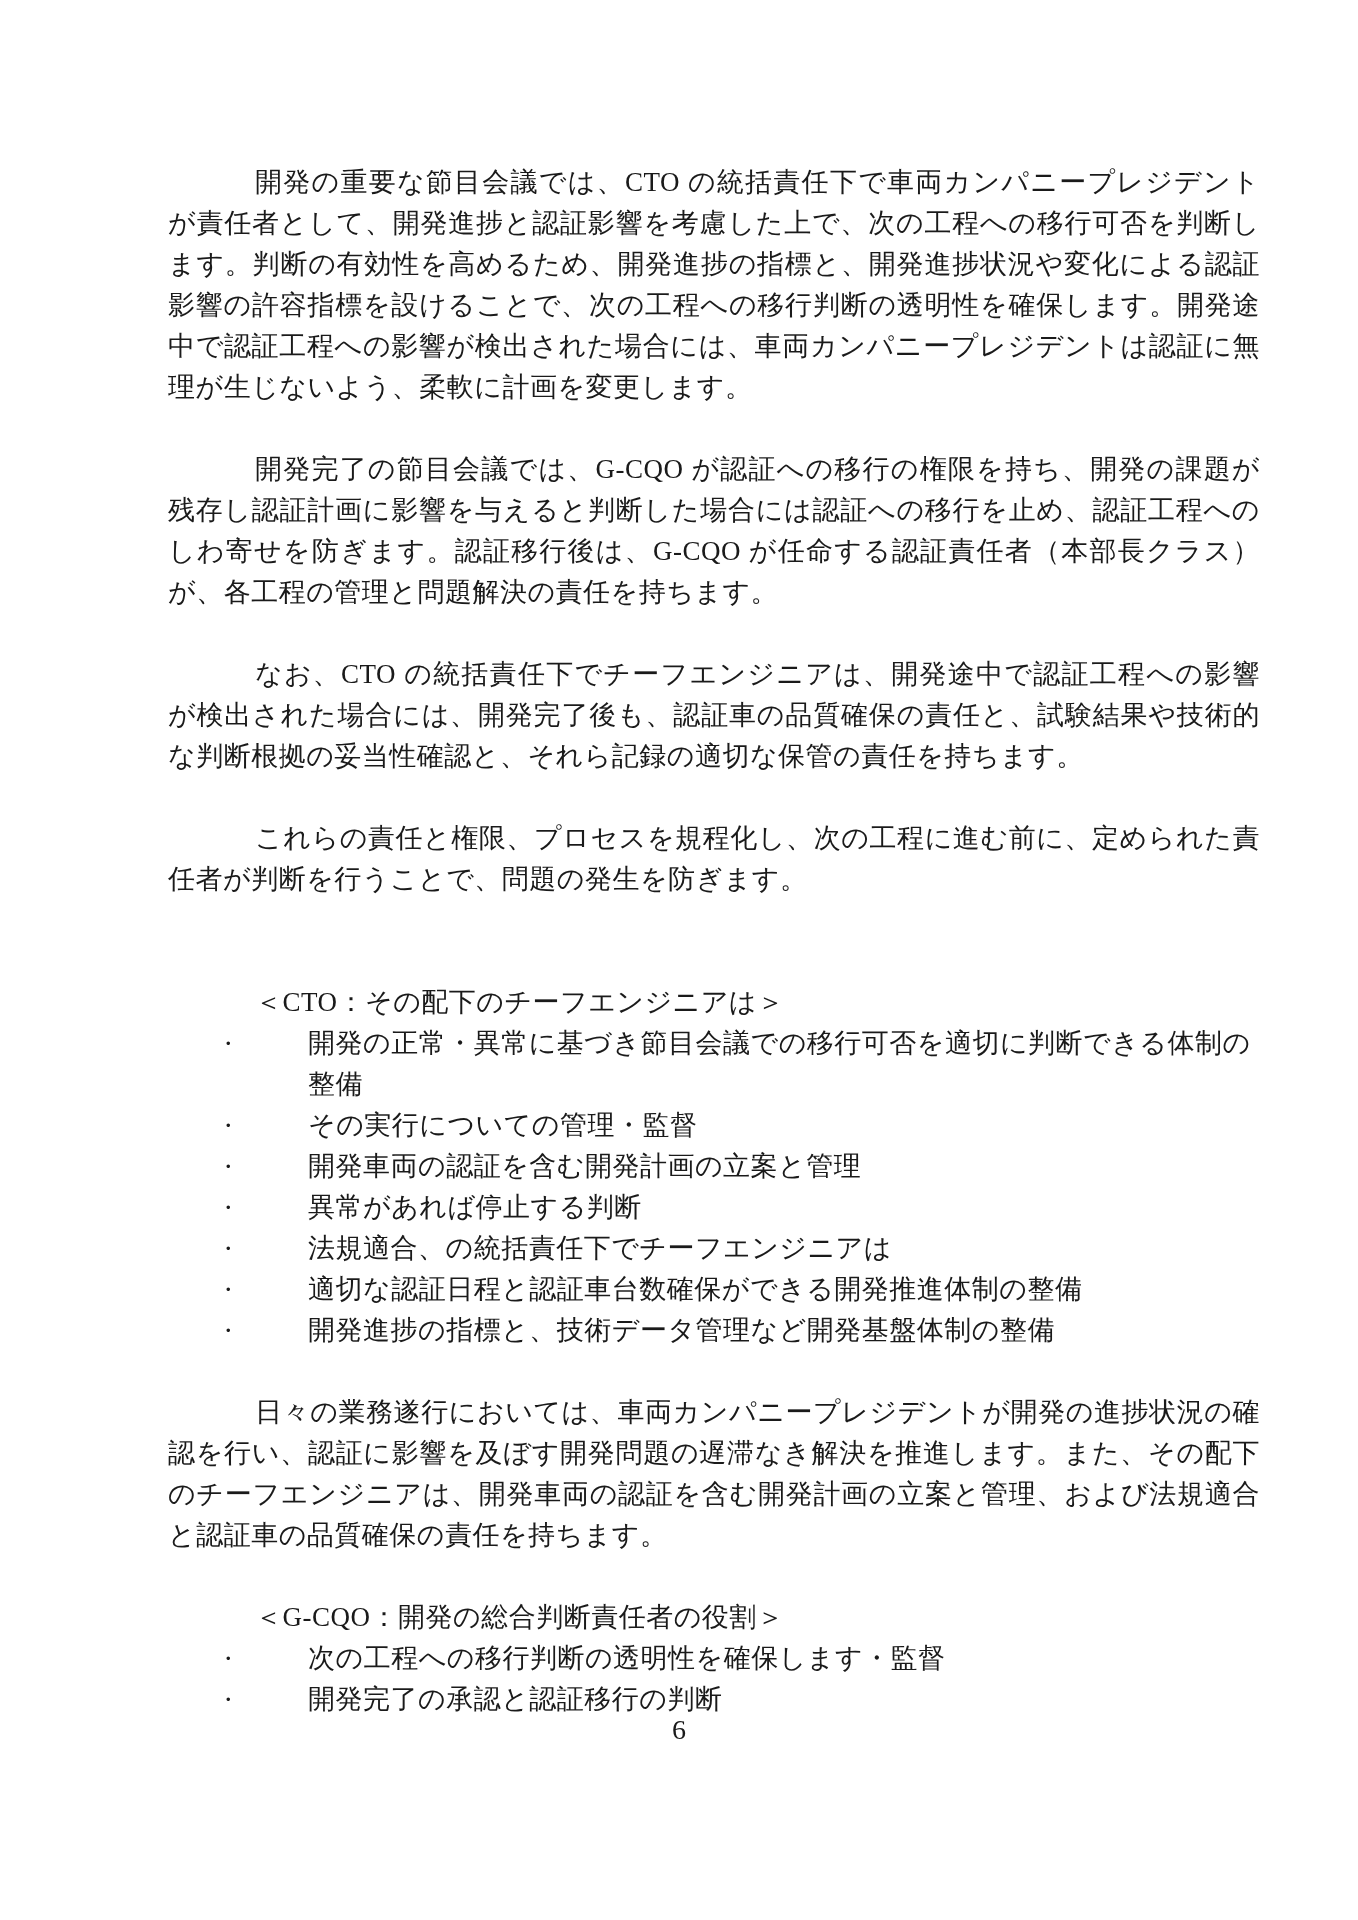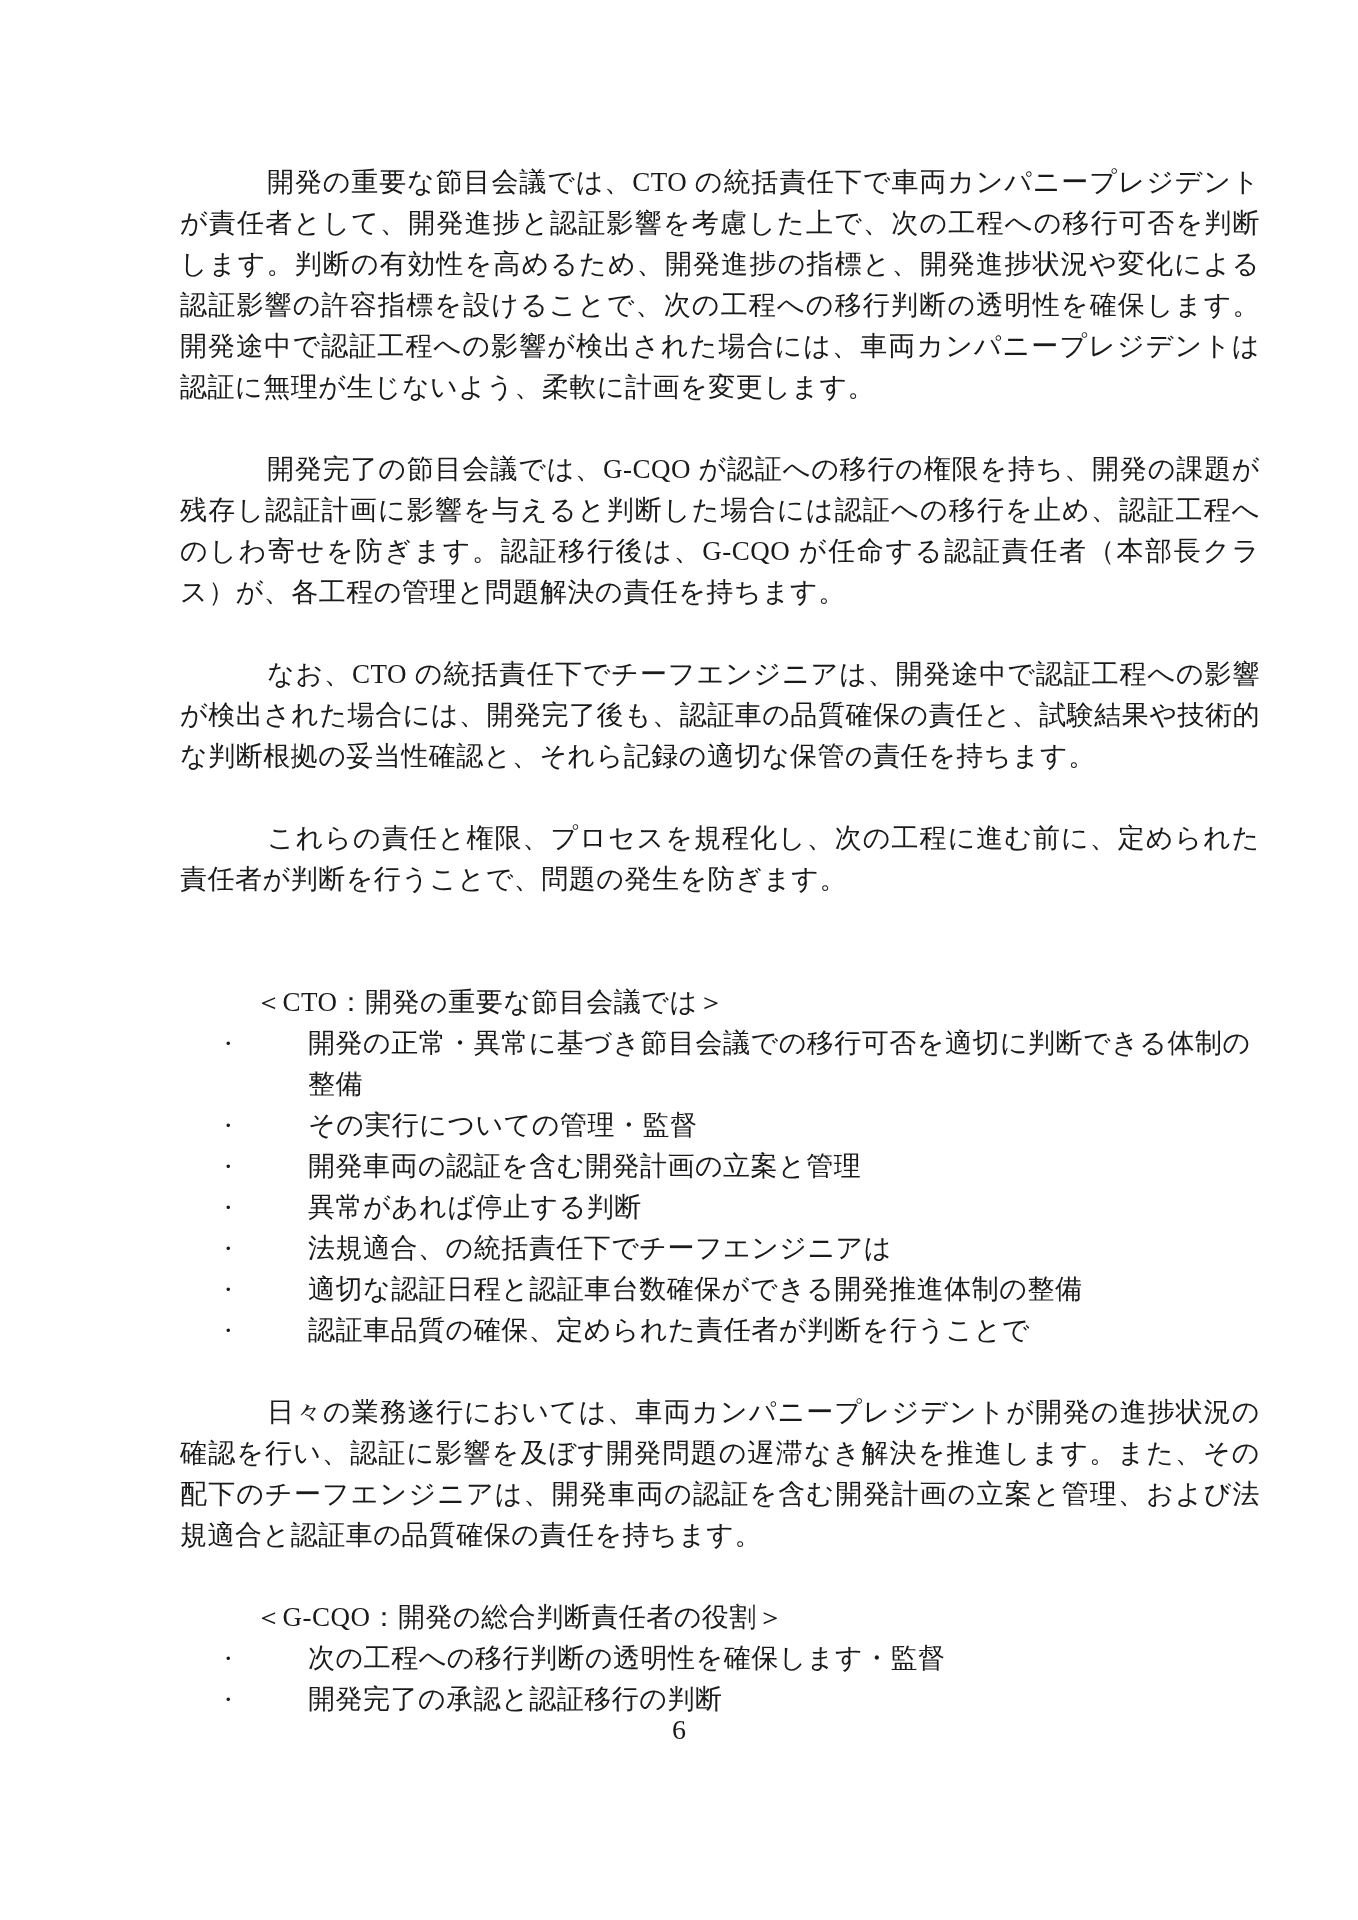--- a/index.html
+++ b/index.html
@@ -19,21 +19,21 @@
   }
   .content {
     position: absolute;
     left: 168px;
     top: 162px;
     width: 1092px;
     font-size: 27px;
     line-height: 41px;
   }
   p.body-paragraph {
-    margin: 0 0 41px 12px;
+    margin: 0 0 41px 0;
     text-align: justify;
     text-justify: inter-character;
     text-indent: 87px;
     letter-spacing: 0.5px;
   }
   p.body-paragraph.last-before-section {
     margin-bottom: 82px; 
   }
   .section-heading {
     margin: 0;
@@ -80,21 +80,21 @@
   <div class="content">
 
     <p class="body-paragraph">開発の重要な節目会議では、CTO の統括責任下で車両カンパニープレジデントが責任者として、開発進捗と認証影響を考慮した上で、次の工程への移行可否を判断します。判断の有効性を高めるため、開発進捗の指標と、開発進捗状況や変化による認証影響の許容指標を設けることで、次の工程への移行判断の透明性を確保します。開発途中で認証工程への影響が検出された場合には、車両カンパニープレジデントは認証に無理が生じないよう、柔軟に計画を変更します。</p>
 
     <p class="body-paragraph">開発完了の節目会議では、G-CQO が認証への移行の権限を持ち、開発の課題が残存し認証計画に影響を与えると判断した場合には認証への移行を止め、認証工程へのしわ寄せを防ぎます。認証移行後は、G-CQO が任命する認証責任者（本部長クラス）が、各工程の管理と問題解決の責任を持ちます。</p>
 
     <p class="body-paragraph">なお、CTO の統括責任下でチーフエンジニアは、開発途中で認証工程への影響が検出された場合には、開発完了後も、認証車の品質確保の責任と、試験結果や技術的な判断根拠の妥当性確認と、それら記録の適切な保管の責任を持ちます。</p>
 
     <p class="body-paragraph last-before-section">これらの責任と権限、プロセスを規程化し、次の工程に進む前に、定められた責任者が判断を行うことで、問題の発生を防ぎます。</p>
 
-    <h2 class="section-heading">＜CTO：開発の重要な節目会議では＞</h2>
+    <h2 class="section-heading">＜CTO：その配下のチーフエンジニアは＞</h2>
 
     <ul class="bullet-list">
       <li class="bullet-item">
         <span class="bullet-marker">・</span>
         <span>開発の正常・異常に基づき節目会議での移行可否を適切に判断できる体制の整備</span>
       </li>
       <li class="bullet-item">
         <span class="bullet-marker">・</span>
         <span>その実行についての管理・監督</span>
       </li>
@@ -109,21 +109,21 @@
       <li class="bullet-item">
         <span class="bullet-marker">・</span>
         <span>法規適合、の統括責任下でチーフエンジニアは</span>
       </li>
       <li class="bullet-item">
         <span class="bullet-marker">・</span>
         <span>適切な認証日程と認証車台数確保ができる開発推進体制の整備</span>
       </li>
       <li class="bullet-item">
         <span class="bullet-marker">・</span>
-        <span>認証車品質の確保、定められた責任者が判断を行うことで</span>
+        <span>開発進捗の指標と、技術データ管理など開発基盤体制の整備</span>
       </li>
     </ul>
 
     <p class="body-paragraph">日々の業務遂行においては、車両カンパニープレジデントが開発の進捗状況の確認を行い、認証に影響を及ぼす開発問題の遅滞なき解決を推進します。また、その配下のチーフエンジニアは、開発車両の認証を含む開発計画の立案と管理、および法規適合と認証車の品質確保の責任を持ちます。</p>
 
     <h2 class="section-heading">＜G-CQO：開発の総合判断責任者の役割＞</h2>
 
     <ul class="bullet-list no-bottom-gap">
       <li class="bullet-item">
         <span class="bullet-marker">・</span>

